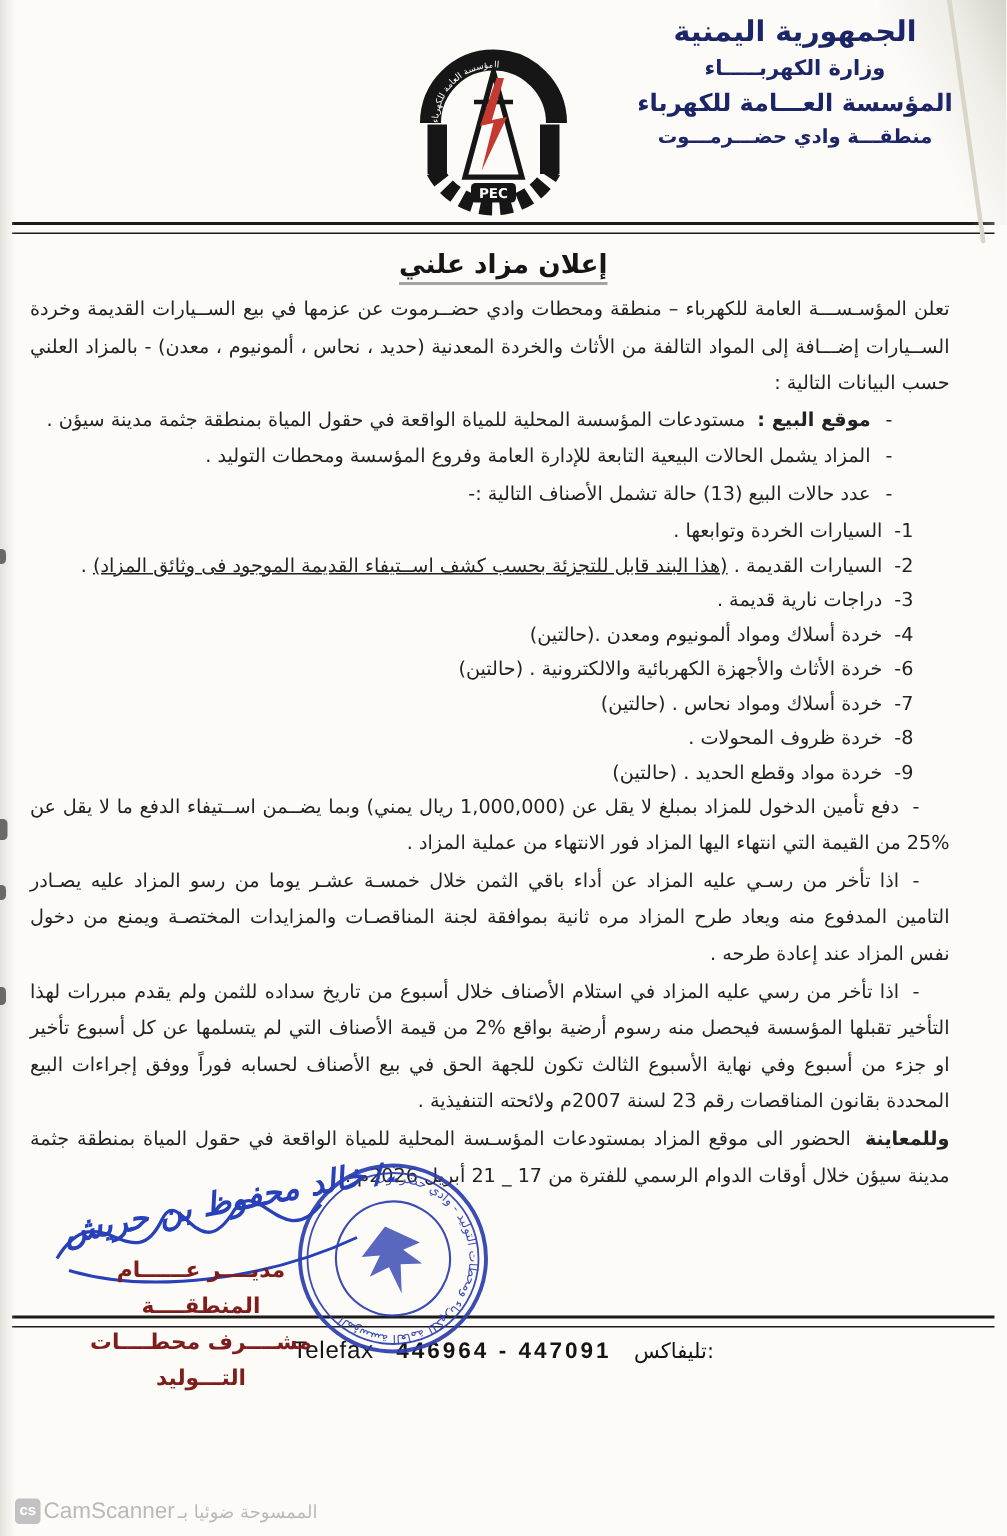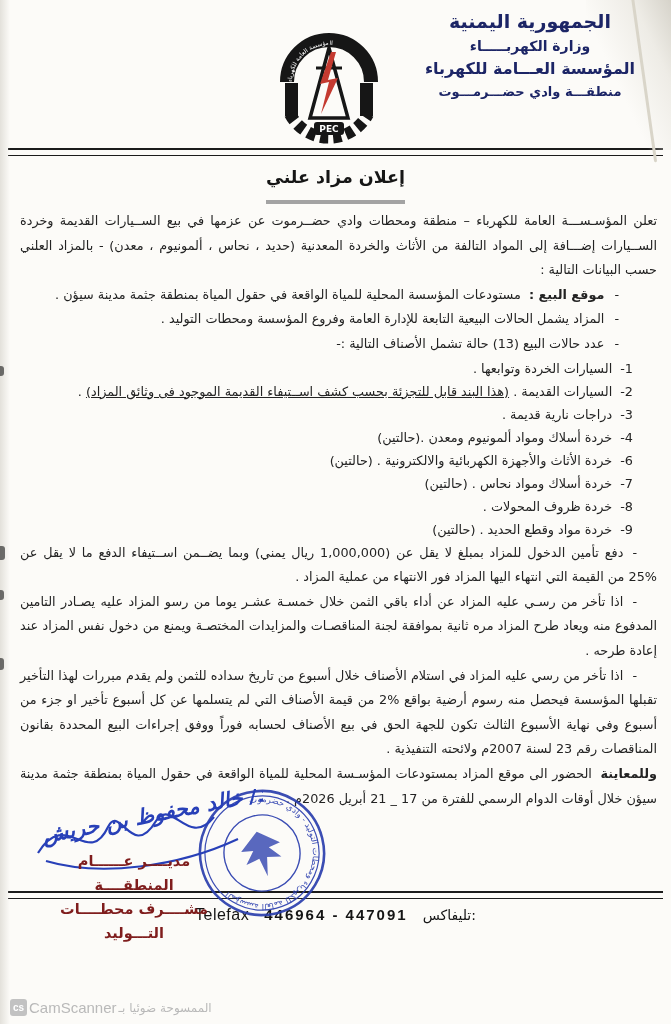--- a/index.html
+++ b/index.html
@@ -33,22 +33,22 @@
     direction:rtl;color:#1c2566;font-weight:bold;}
   .hdr-ar .a1{font-size:19px;margin-bottom:6px;}
   .hdr-ar .a2{font-size:14px;margin-bottom:5px;}
   .hdr-ar .a3{font-size:16px;margin-bottom:6px;}
   .hdr-ar .a4{font-size:13px;}
   .logo{position:absolute;left:270px;top:26px;}
   .rule{height:5px;border-top:2.5px solid #1b1b1b;border-bottom:1.5px solid #1b1b1b;margin:0 8px;}
   
   .title-wrap{text-align:center;margin-top:11px;}
   .title{display:inline-block;font-weight:bold;font-size:17.5px;color:#161616;
-    border-bottom:4px solid #a3a3a3;padding-bottom:13px;}
-  .doc{direction:rtl;padding:5px 14px 0 20px;font-size:12.8px;line-height:24.6px;}
+    border-bottom:2px solid #a3a3a3;padding-bottom:1px;}
+  .doc{direction:rtl;padding:5px 38px 0 20px;font-size:12.8px;line-height:24.6px;}
   .doc p{margin:0;}
   .intro{text-align:justify;}
   .dashrow{padding-right:38px;}
   .dashrow .dash{margin-left:10px;}
   .lead{font-weight:bold;margin-left:4px;}
   .item{padding-right:24px;line-height:23px;}
   .item .num{display:inline-block;margin-left:8px;}
   .ul{text-decoration:underline;}
   .term{text-align:justify;text-indent:20px;margin:1px 0;}
   .term .dash{margin-left:9px;}

